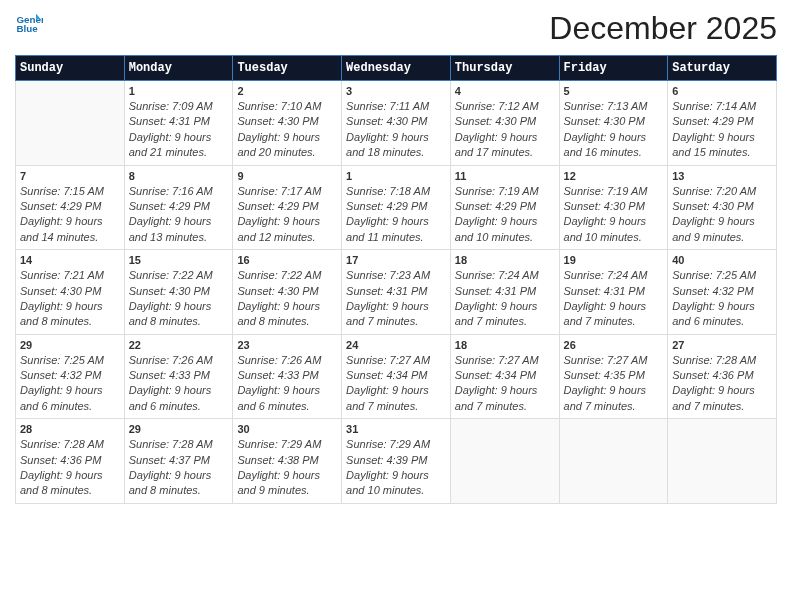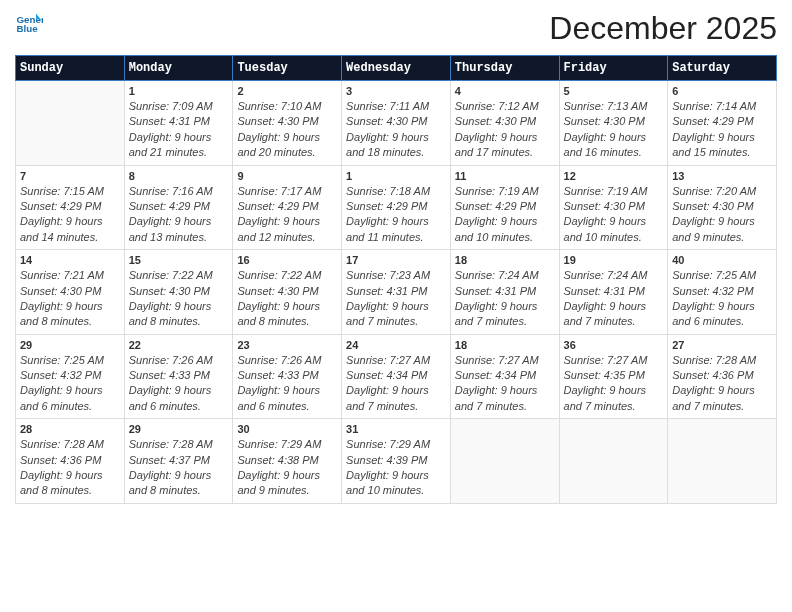--- a/index.html
+++ b/index.html
@@ -218,21 +218,21 @@
           </td>
           <td>
             <span class="day-num">24</span>
             <div class="day-info">Sunrise: 7:27 AM<br>Sunset: 4:34 PM<br>Daylight: 9 hours<br>and 7 minutes.</div>
           </td>
           <td>
             <span class="day-num">18</span>
             <div class="day-info">Sunrise: 7:27 AM<br>Sunset: 4:34 PM<br>Daylight: 9 hours<br>and 7 minutes.</div>
           </td>
           <td>
-            <span class="day-num">36</span>
+            <span class="day-num">26</span>
             <div class="day-info">Sunrise: 7:27 AM<br>Sunset: 4:35 PM<br>Daylight: 9 hours<br>and 7 minutes.</div>
           </td>
           <td>
             <span class="day-num">27</span>
             <div class="day-info">Sunrise: 7:28 AM<br>Sunset: 4:36 PM<br>Daylight: 9 hours<br>and 7 minutes.</div>
           </td>
         </tr>
         <tr>
           <td>
             <span class="day-num">28</span>

